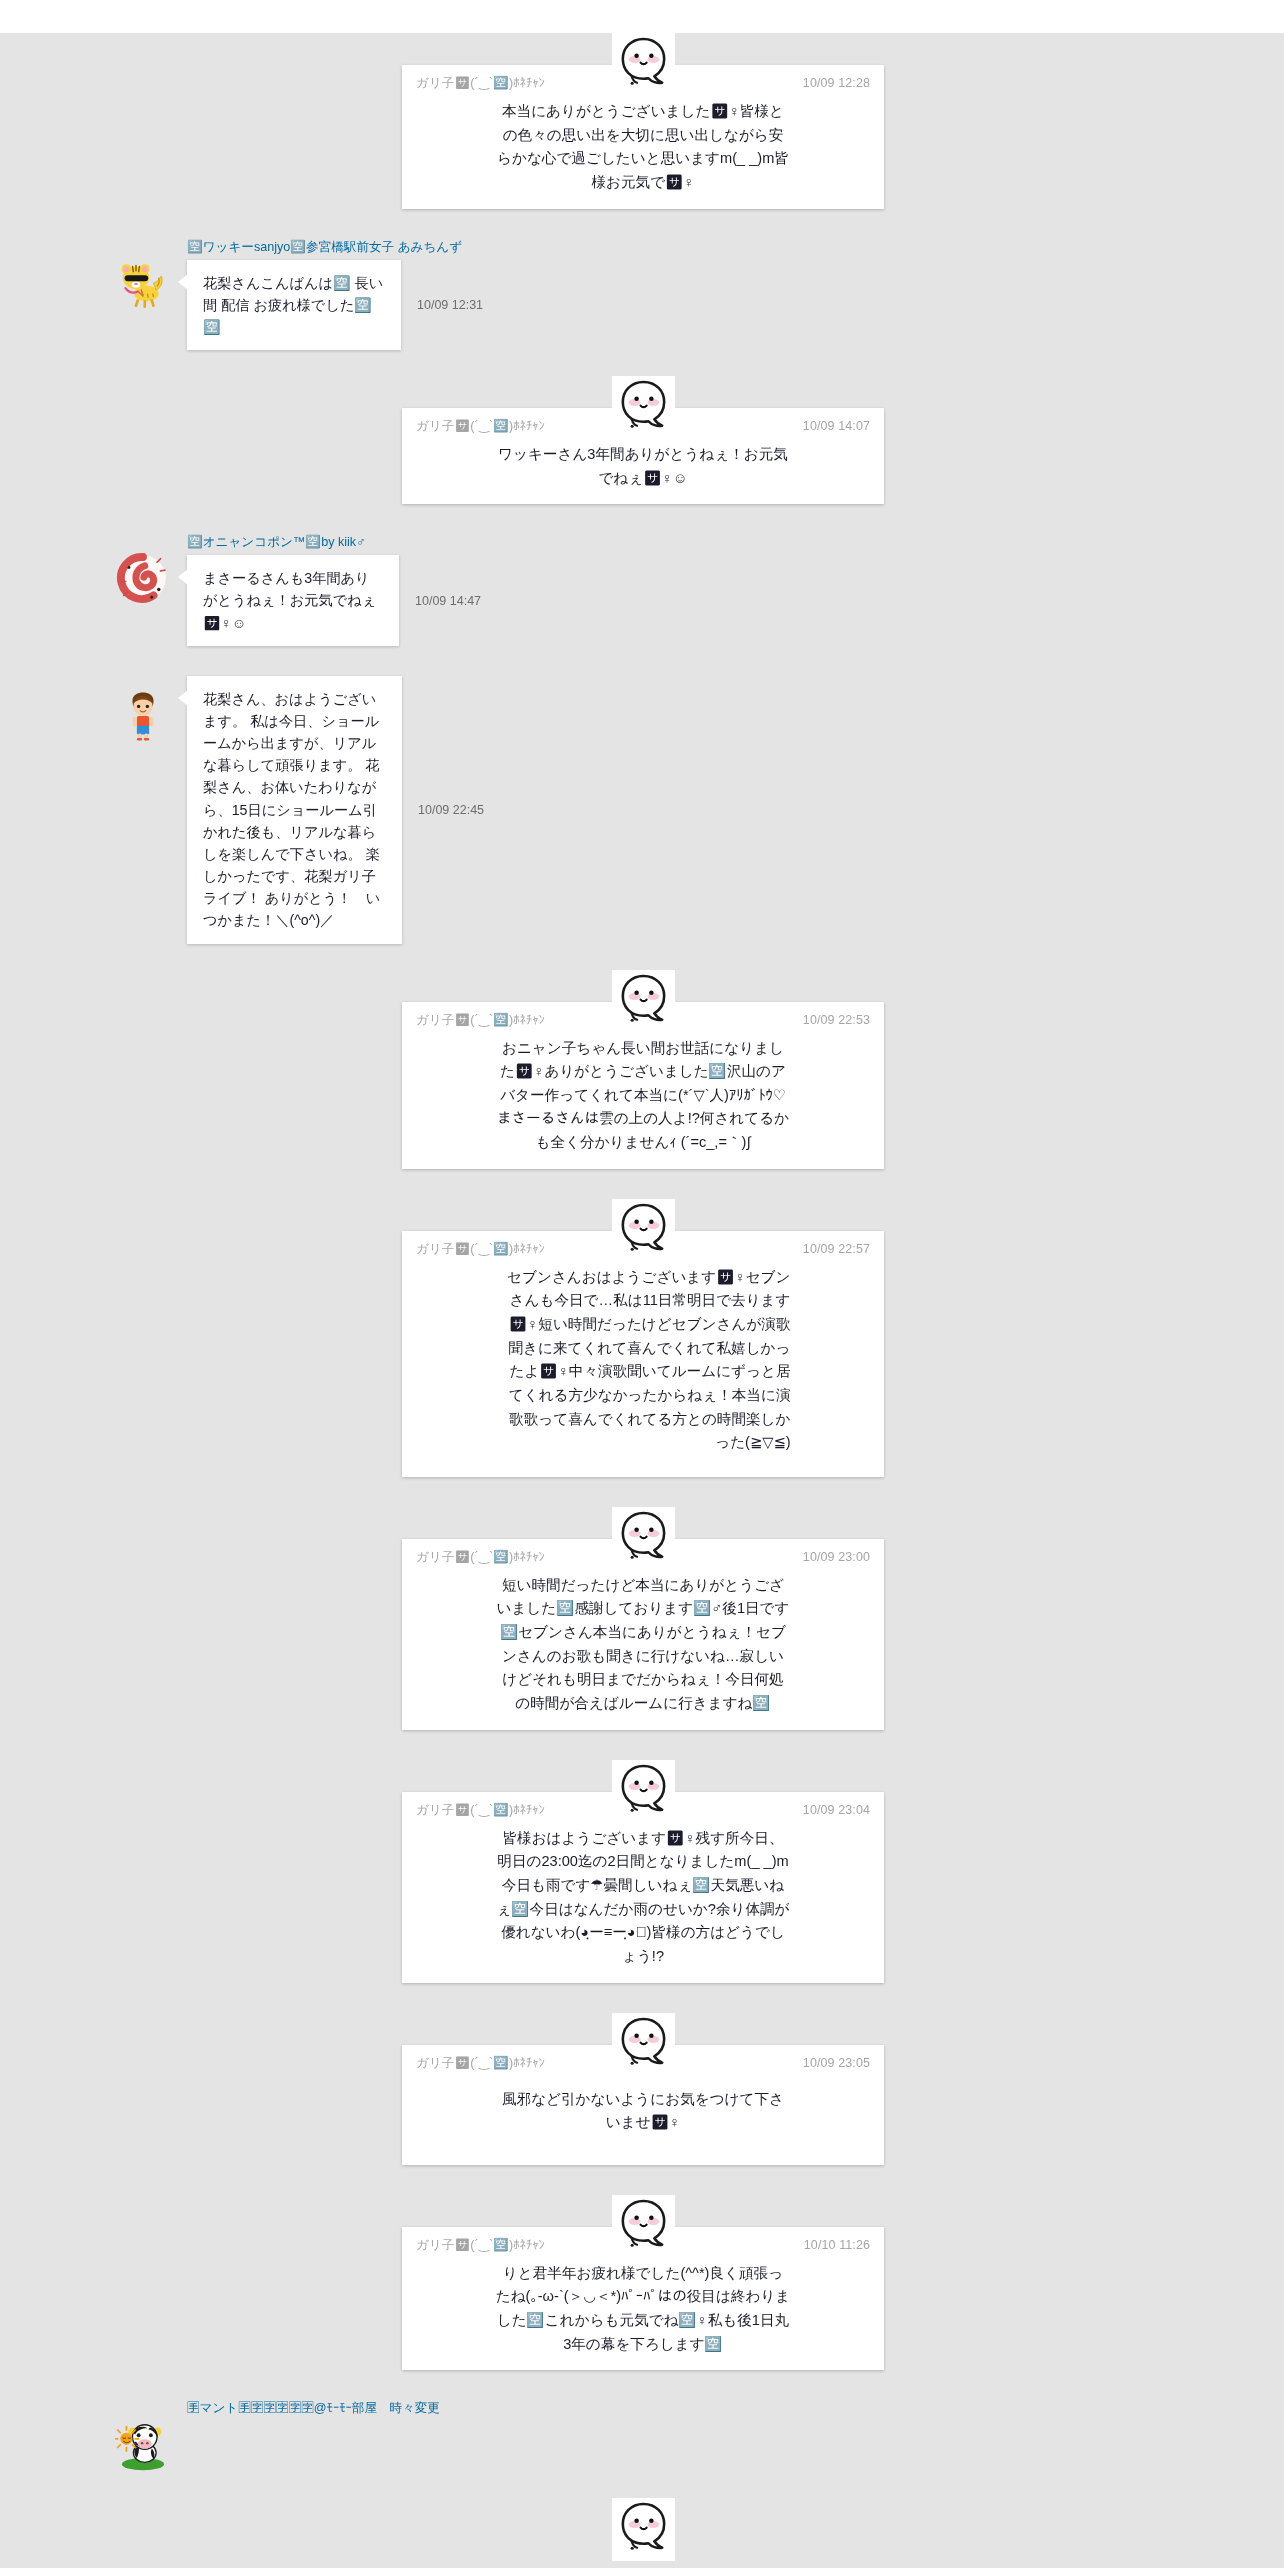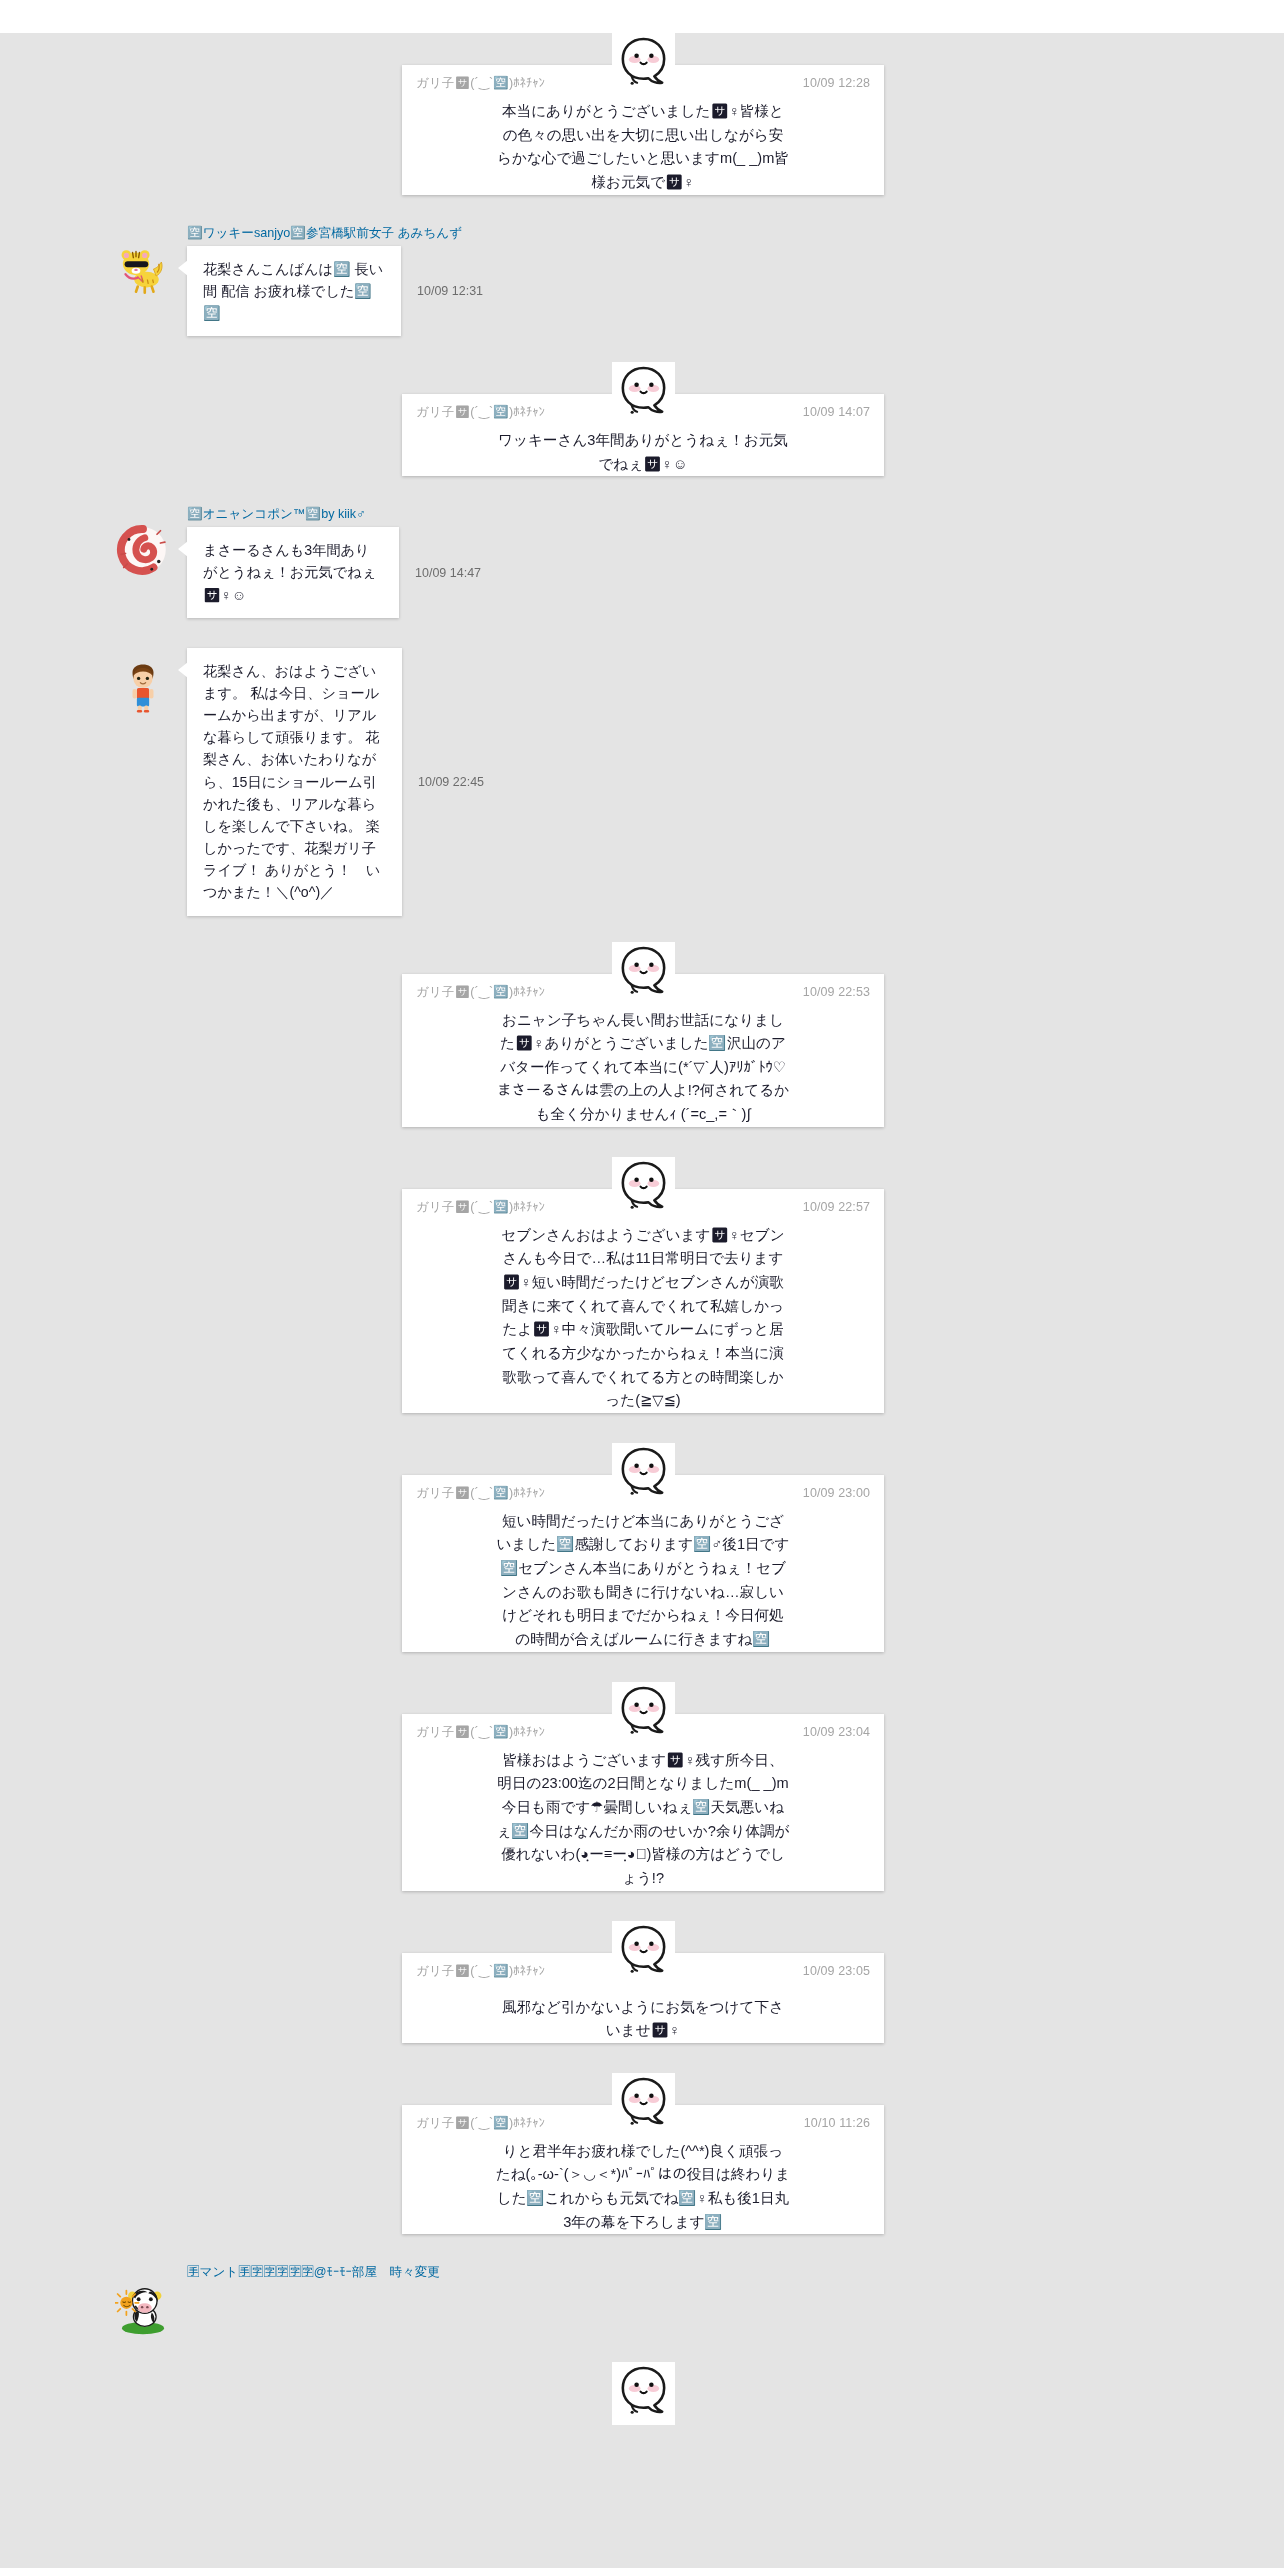--- a/index.html
+++ b/index.html
@@ -41,21 +41,21 @@
     left: 210px;
     width: 63px;
     height: 63px;
     z-index: 3;
     background: #ffffff;
     overflow: hidden;
   }
   .out-bubble {
     background: #ffffff;
     box-shadow: 0 1px 3px rgba(0,0,0,0.22);
-    padding: 10px 14px 0 14px;
+    padding: 10px 14px 14px 14px;
     position: relative;
     z-index: 1;
   }
   .out-meta {
     display: flex;
     justify-content: space-between;
     align-items: baseline;
     font-size: 12.5px;
     color: #a5a5a5;
     letter-spacing: 0.1px;
@@ -224,21 +224,21 @@
         <div class="out-avatar">
           <svg class="av" viewBox="0 0 64 64">
             <use href="#av-blob-face"></use>
           </svg>
         </div>
         <div class="out-bubble">
           <div class="out-meta">
             <span class="out-name">ガリ子🈂(´‿`🈳)ﾎﾈﾁｬﾝ</span>
             <span class="out-time">10/09 22:57</span>
           </div>
-          <div class="out-text" style="max-width: 295px; margin: 0px auto;">セブンさんおはようございます🈂♀セブンさんも今日で…私は11日常明日で去ります🈂♀短い時間だったけどセブンさんが演歌聞きに来てくれて喜んでくれて私嬉しかったよ🈂♀中々演歌聞いてルームにずっと居てくれる方少なかったからねぇ！本当に演歌歌って喜んでくれてる方との時間楽しかった(≧▽≦)</div>
+          <div class="out-text" style="max-width: 295px; margin: 8px auto; text-align: right;">セブンさんおはようございます🈂♀セブンさんも今日で…私は11日常明日で去ります🈂♀短い時間だったけどセブンさんが演歌聞きに来てくれて喜んでくれて私嬉しかったよ🈂♀中々演歌聞いてルームにずっと居てくれる方少なかったからねぇ！本当に演歌歌って喜んでくれてる方との時間楽しかった(≧▽≦)</div>
         </div>
       </div>
       <div class="msg-out">
         <div class="out-avatar">
           <svg class="av" viewBox="0 0 64 64">
             <use href="#av-blob-face"></use>
           </svg>
         </div>
         <div class="out-bubble">
           <div class="out-meta">

